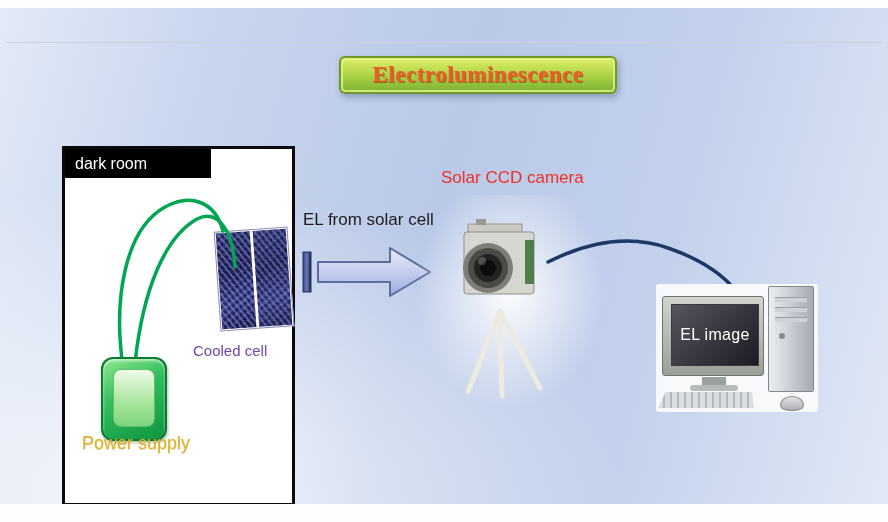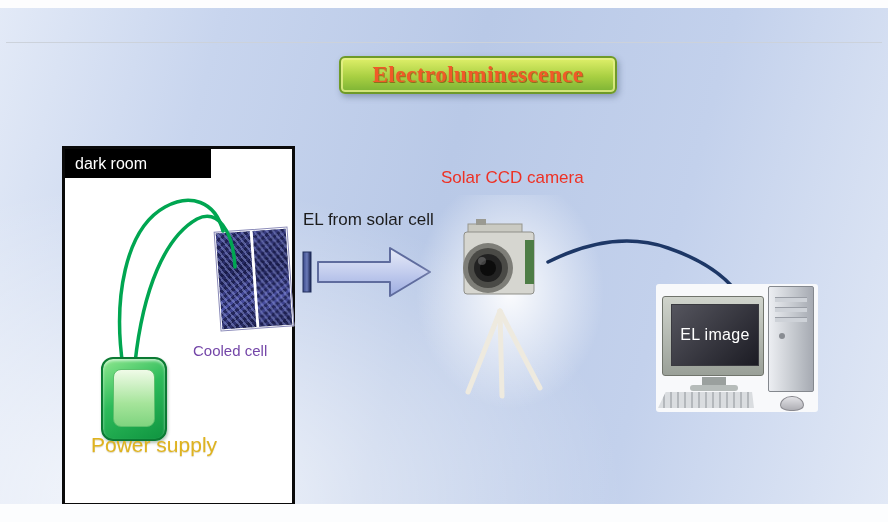--- a/index.html
+++ b/index.html
@@ -54,21 +54,21 @@
     background:linear-gradient(150deg,#8fe88f 0%,#2dbb5a 45%,#0f9440 100%);
     border:2px solid #0b7a33; border-radius:12px;
     box-shadow:inset 0 2px 3px rgba(255,255,255,0.6), 1px 2px 3px rgba(0,60,20,0.3);
   }
   .ps-screen{
     position:absolute; left:10px; top:10px; width:42px; height:58px; border-radius:8px;
     background:linear-gradient(#f0fbe8 0%,#a5e49a 60%,#7fd47f 100%);
     border:1px solid #5cc06c;
   }
   .solar-caption{ position:absolute; left:128px; top:193px; font-size:15px; color:#7446a8; }
-  .power-caption{ position:absolute; left:26px; top:284px; font-size:21px; color:#dfb31f; text-shadow:0 1px 1px rgba(120,90,0,0.25); }
+  .power-caption{ position:absolute; left:17px; top:284px; font-size:18px; color:#dfb31f; text-shadow:0 1px 1px rgba(120,90,0,0.25); }
 
   .arrow-caption{ position:absolute; left:303px; top:210px; font-size:17px; color:#1c1c1c; }
   .el-arrow{ position:absolute; left:302px; top:246px; }
 
   .camera-caption{ position:absolute; left:441px; top:168px; font-size:17px; color:#ee3124; }
   .camera-glow{
     position:absolute; left:415px; top:195px; width:190px; height:215px;
     background:radial-gradient(ellipse at 50% 45%, rgba(255,255,255,0.95) 0%, rgba(255,255,255,0) 70%);
   }
   .camera-svg{ position:absolute; left:438px; top:216px; }

